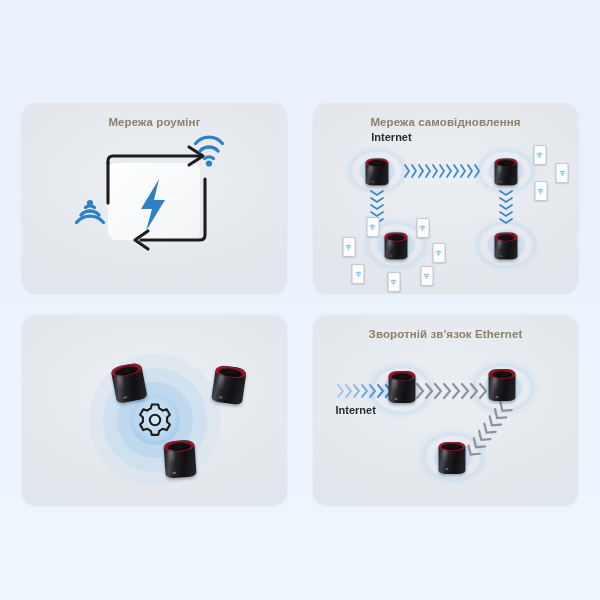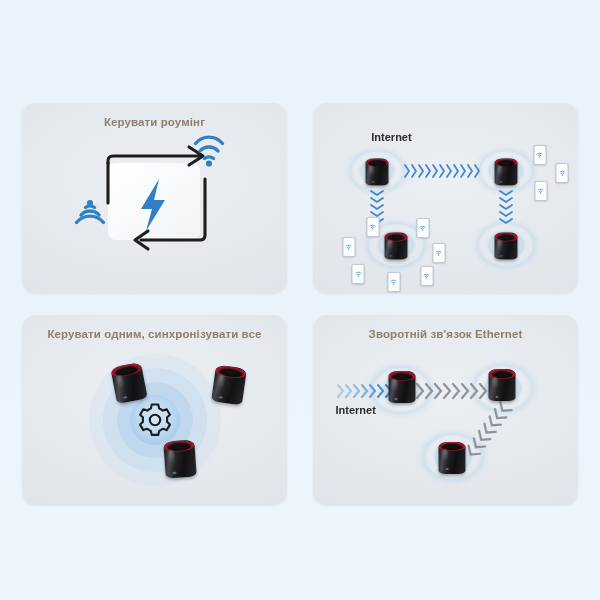--- a/index.html
+++ b/index.html
@@ -131,21 +131,21 @@
     color: #2b2b2b;
     white-space: nowrap;
   }
 </style>
 </head>
 <body>
 
 <div class="panel-grid">
 
   <div class="panel">
-    <div class="panel-title">Керувати роумінг</div>
+    <div class="panel-title">Мережа роумінг</div>
     <div class="stage">
       <svg viewBox="0 0 265 190" xmlns="http://www.w3.org/2000/svg">
         <defs>
           <linearGradient id="p1box" x1="0" y1="0" x2="1" y2="1">
             <stop offset="0%" stop-color="#ffffff"></stop>
             <stop offset="100%" stop-color="#f2f4f6"></stop>
           </linearGradient>
         </defs>
 
         <rect x="86" y="60" width="92" height="77" rx="8" fill="url(#p1box)"></rect>
@@ -174,20 +174,21 @@
           <path d="M77 112 A12 12 0 0 0 59 112" transform="rotate(0 68 112)"></path>
           <path d="M72.5 104.5 A7.2 7.2 0 0 0 63.5 104.5"></path>
           <path d="M81.5 119.5 A17.5 17.5 0 0 0 54.5 119.5"></path>
         </g>
         <circle cx="68" cy="100" r="3.1" fill="#2f80c4"></circle>
       </svg>
     </div>
   </div>
 
   <div class="panel">
+    <div class="panel-title">Мережа самовідновлення</div>
     <div class="stage">
       <svg viewBox="0 0 265 190" xmlns="http://www.w3.org/2000/svg">
         <defs>
           <radialGradient id="halo2" cx="50%" cy="50%" r="50%">
             <stop offset="0%" stop-color="#bcd7f0" stop-opacity="0.0"></stop>
             <stop offset="48%" stop-color="#a9cbea" stop-opacity="0.42"></stop>
             <stop offset="62%" stop-color="#ffffff" stop-opacity="0.0"></stop>
             <stop offset="78%" stop-color="#a9cbea" stop-opacity="0.33"></stop>
             <stop offset="100%" stop-color="#cfe2f4" stop-opacity="0.0"></stop>
           </radialGradient>
@@ -348,21 +349,20 @@
             </g>
             <circle cx="8" cy="12" r="1.5" fill="#3e9bdc"></circle>
           </svg>
       </div>
 
       <div class="internet-label" style="left:22%; top:14.5%;">Internet</div>
     </div>
   </div>
 
   <div class="panel">
-    <div class="panel-title">Керувати одним, синхронізувати все</div>
     <div class="stage">
       <svg viewBox="0 0 265 190" xmlns="http://www.w3.org/2000/svg">
         <defs>
           <radialGradient id="core3" cx="50%" cy="45%" r="55%">
             <stop offset="0%" stop-color="#d7e9f8"></stop>
             <stop offset="70%" stop-color="#b9d7f0"></stop>
             <stop offset="100%" stop-color="#a6cbea"></stop>
           </radialGradient>
         </defs>
 

